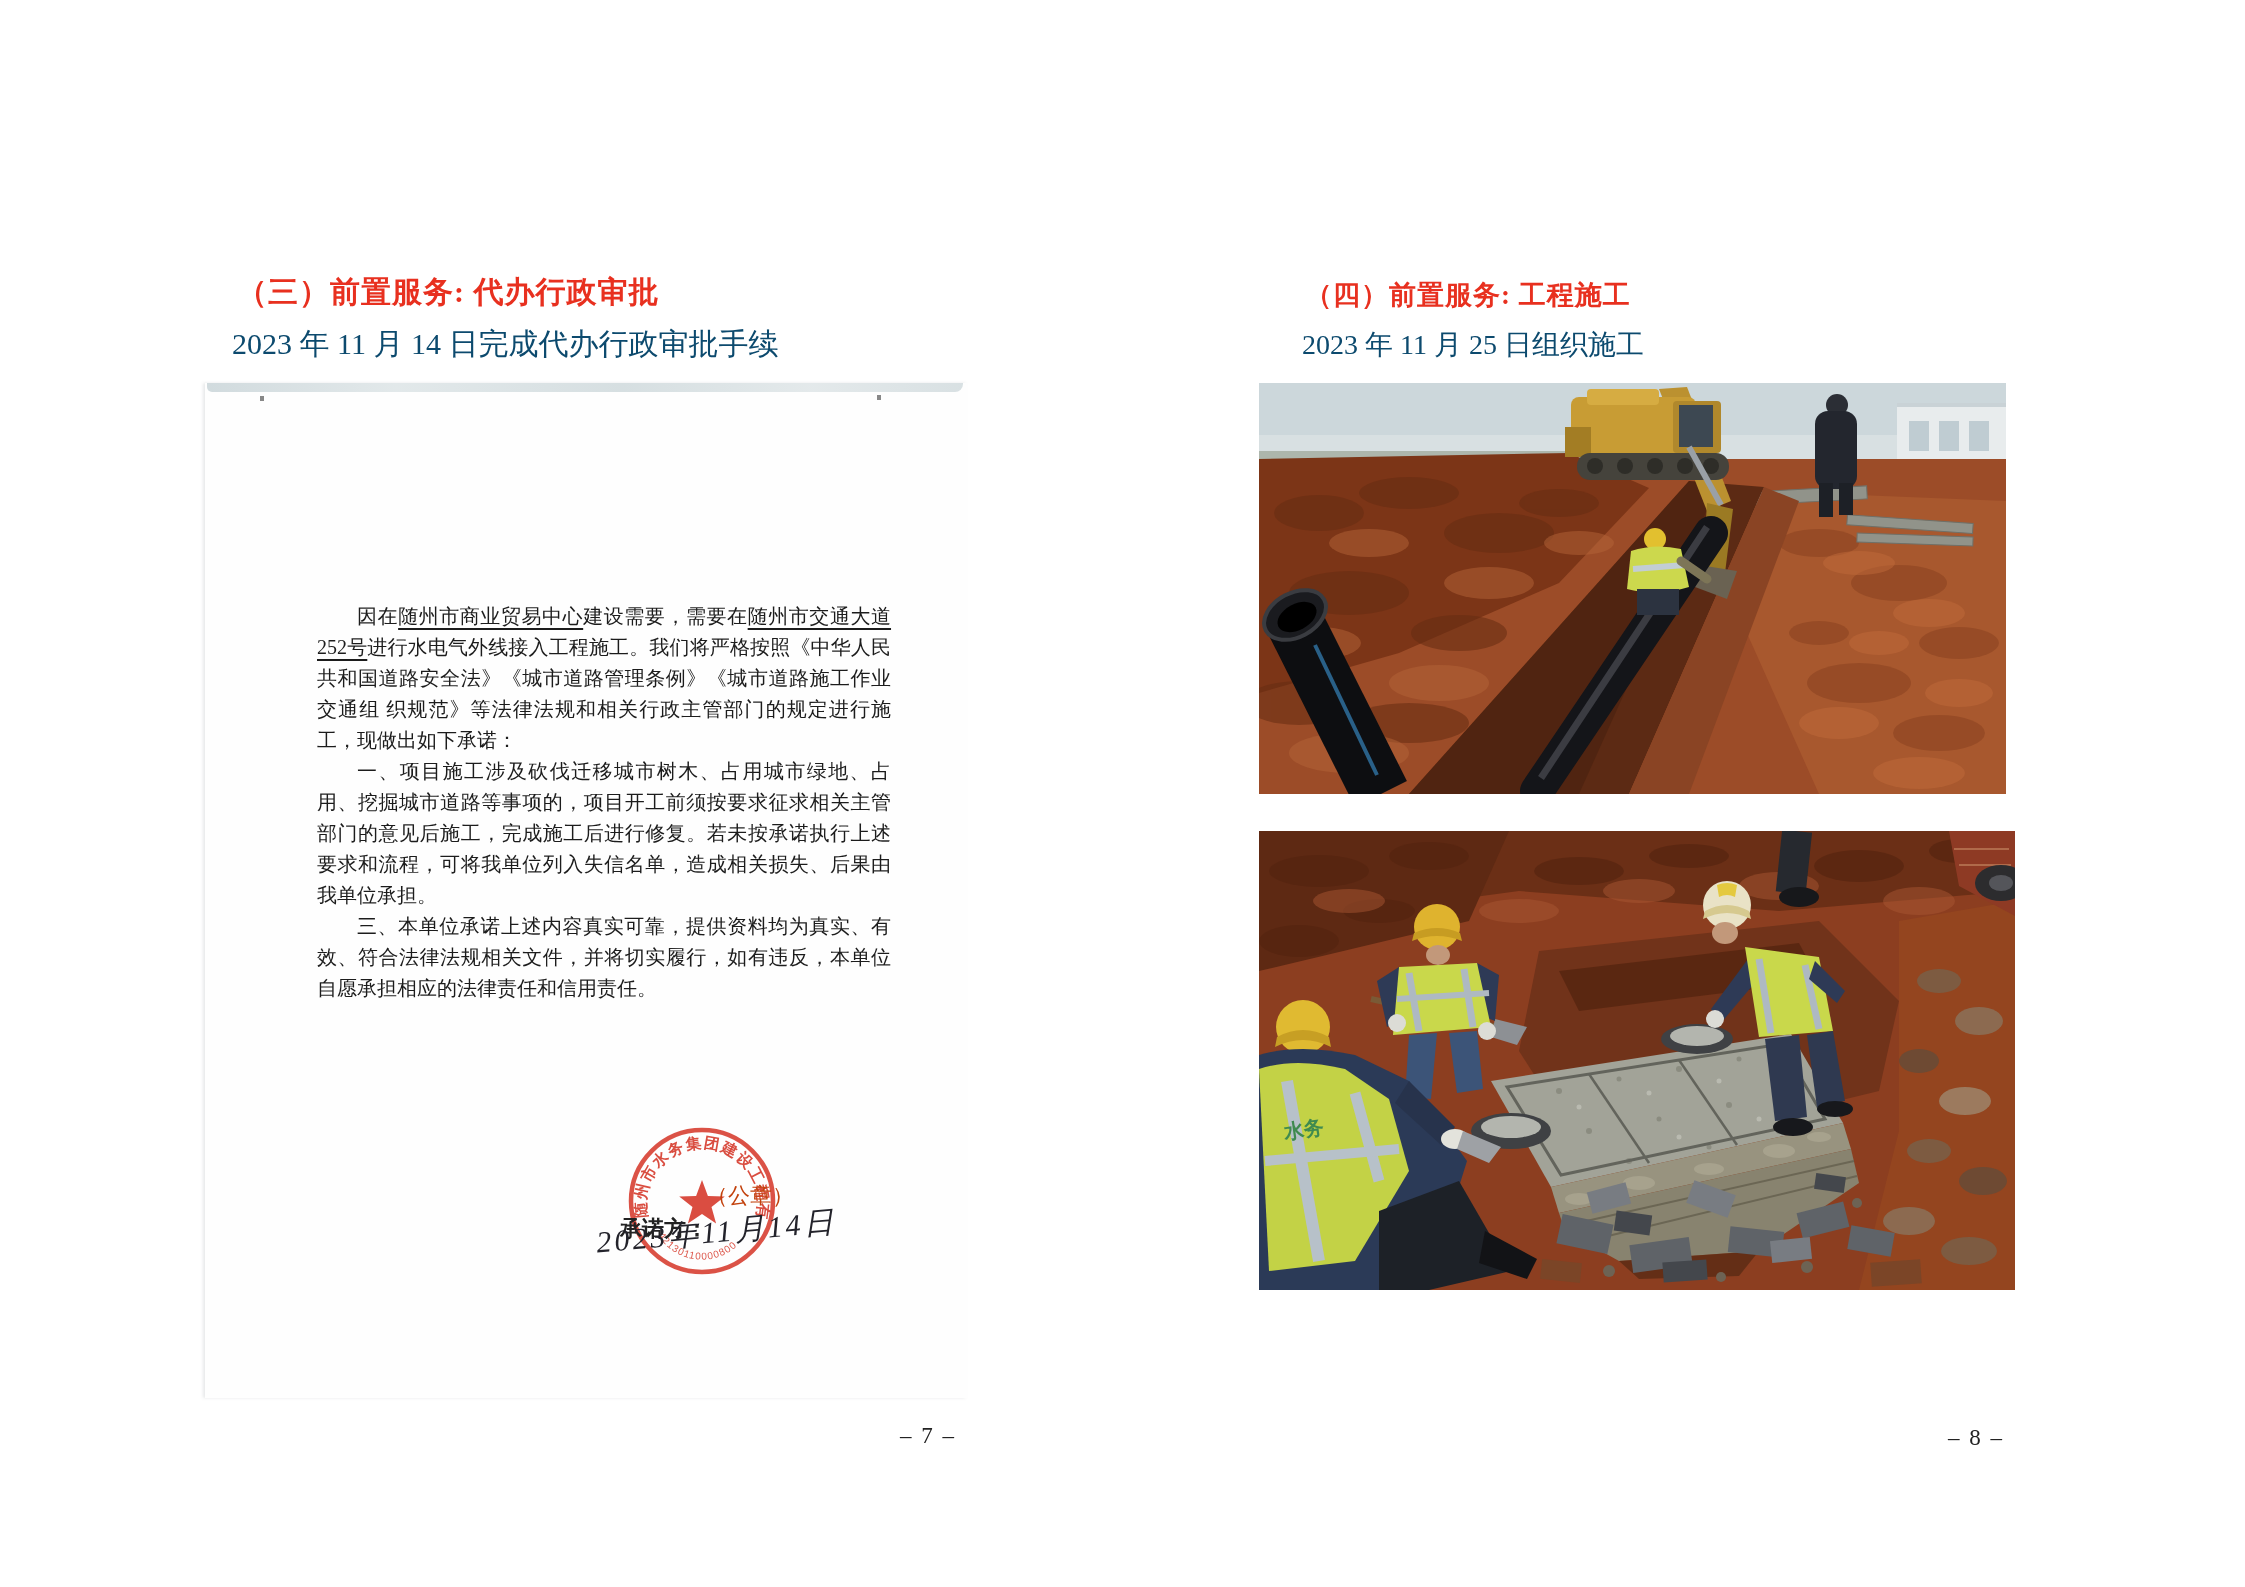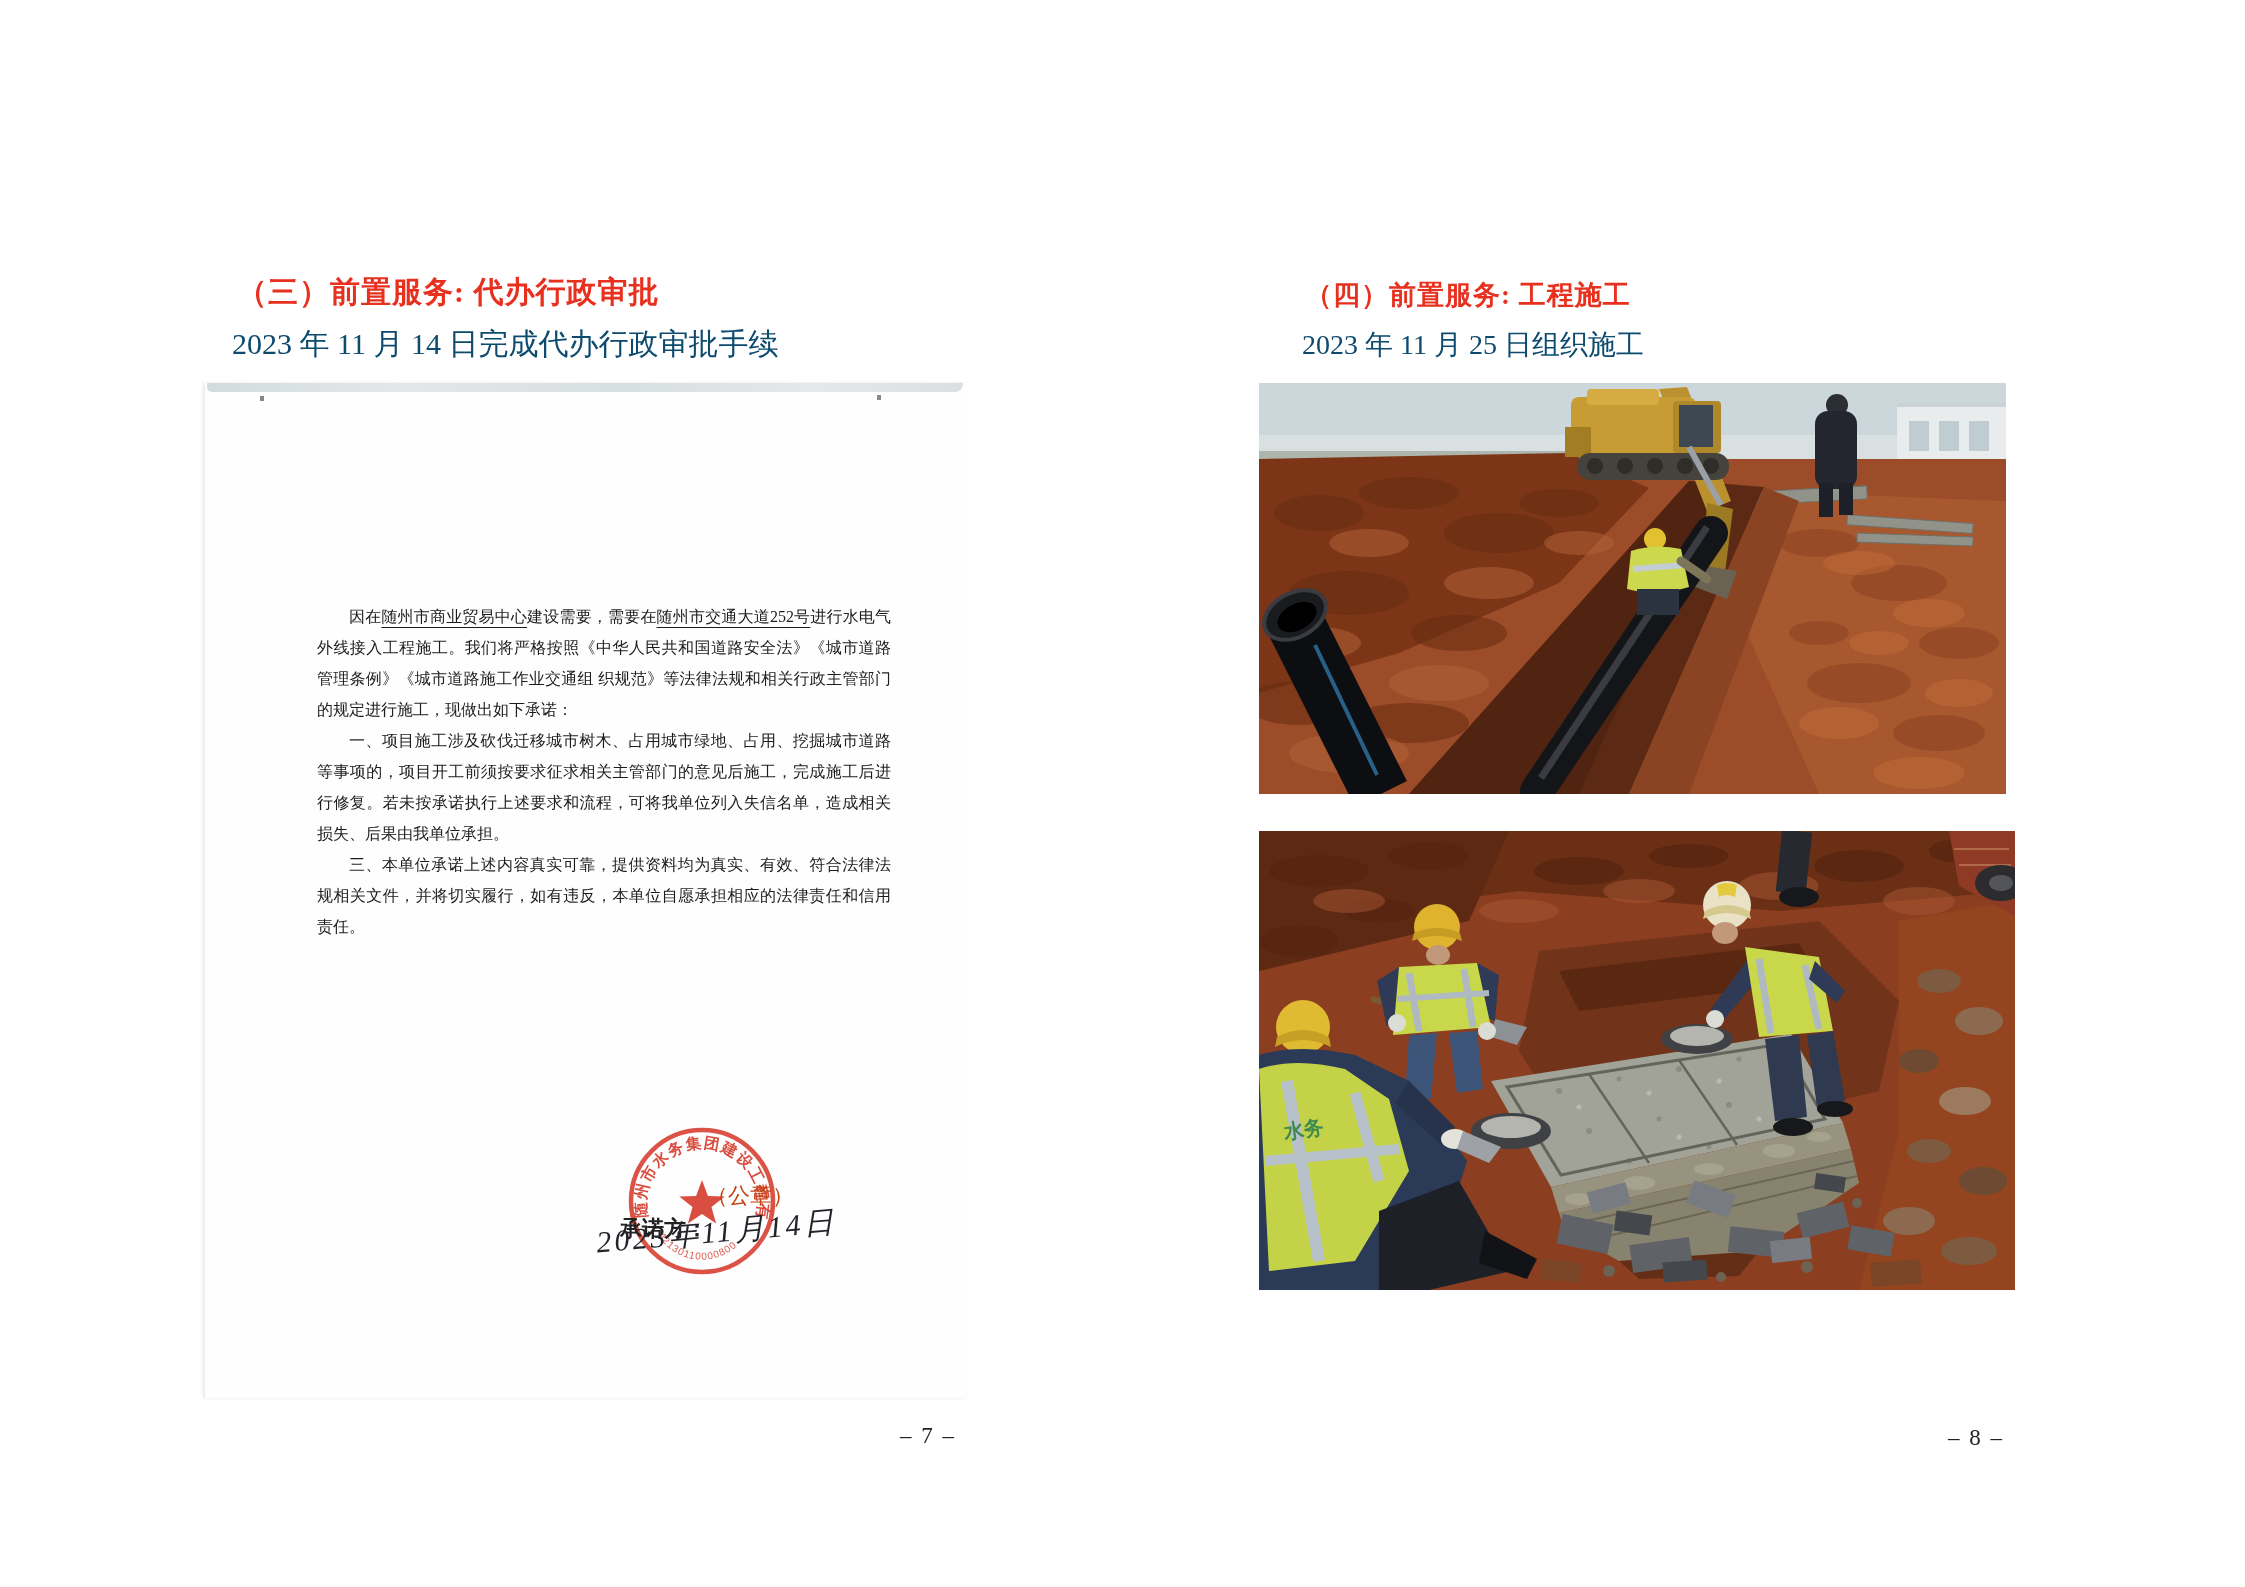--- a/index.html
+++ b/index.html
@@ -15,21 +15,21 @@
 
   .letter{left:205px;top:383px;width:762px;height:1015px;background:#fefefe;
           box-shadow:-2px 0 3px rgba(120,130,135,.18);}
   .torn-edge{position:absolute;left:2px;top:0;width:756px;height:9px;opacity:.8;
           background:linear-gradient(90deg,#c6d2d6,#dbe3e5 25%,#ccd7da 55%,#dde4e6 80%,#cfd9dc);
           border-radius:0 0 8px 5px;}
   .speck{position:absolute;width:4px;height:5px;background:#555;opacity:.7;}
   .letter-title{position:absolute;left:90px;top:104px;width:580px;text-align:center;
           font-family:"Liberation Sans","DejaVu Sans",sans-serif;font-weight:bold;
           font-size:30px;color:#232323;line-height:48px;letter-spacing:2px;}
-  .letter-body{position:absolute;left:112px;top:218px;width:574px;font-size:16px;
+  .letter-body{position:absolute;left:112px;top:218px;width:574px;font-size:20px;
           line-height:31px;text-align:justify;color:#1c1c1c;}
   .letter-body p{margin:0;text-indent:2em;}
   .u{text-decoration:underline;text-underline-offset:5px;}
   .sign-label{left:620px;top:1214px;font-size:22px;color:#222;font-weight:bold;}
   .sign-note{left:706px;top:1181px;font-size:22px;color:#c2410c;}
   .sign-date{left:596px;top:1212px;font-size:30px;color:#23232b;transform:rotate(-5deg);
           font-style:italic;letter-spacing:3px;white-space:nowrap;}
   .seal-box{left:616px;top:1116px;width:172px;height:170px;}
   .pagenum{font-size:23px;color:#222;letter-spacing:2px;white-space:nowrap;}
   .pagenum-left{left:900px;top:1423px;}

